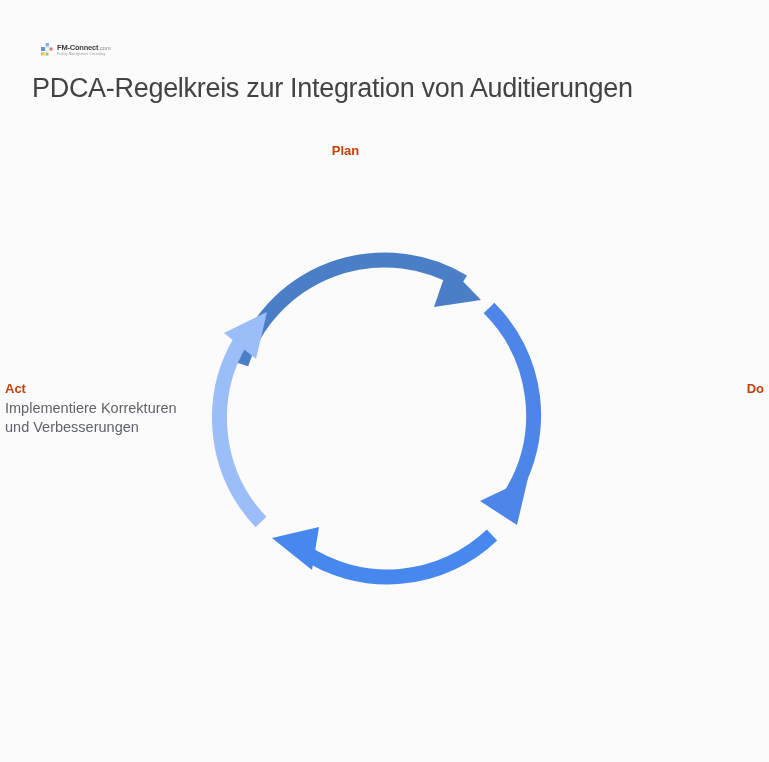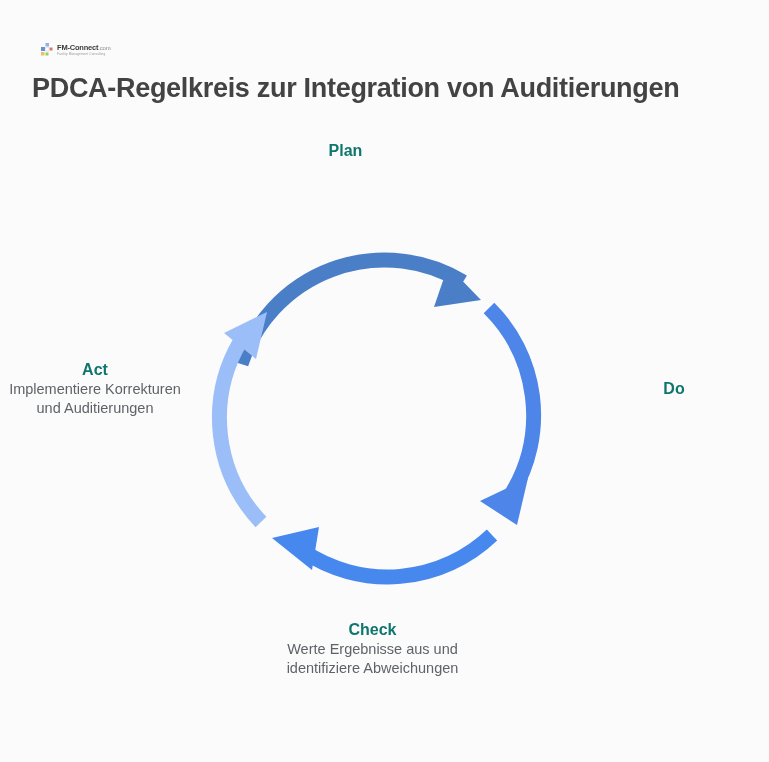--- a/index.html
+++ b/index.html
@@ -53,21 +53,21 @@
     letter-spacing: 0.1px;
     margin-top: 1px;
   }
 
   
   .page-title {
     position: absolute;
     left: 32px;
     top: 73px;
     font-size: 27px;
-    font-weight: bold;
+    font-weight: normal;
     color: #434343;
     letter-spacing: -0.3px;
     white-space: nowrap;
   }
 
   
   .diagram {
     position: absolute;
     left: 0;
     top: 0;
@@ -83,50 +83,50 @@
   
   .stage {
     position: absolute;
     color: #5f6368;
     font-size: 14.5px;
     line-height: 18.5px;
   }
   .stage .stage-title {
     display: block;
     font-weight: bold;
-    color: #0f766e;
-    font-size: 16px;
+    color: #c2410c;
+    font-size: 13px;
     line-height: 19px;
     margin-bottom: 1px;
   }
   .stage .stage-desc { display: block; }
 
   .stage-plan {
     left: 243px;
     top: 141px;
     width: 205px;
     text-align: center;
   }
   .stage-do {
     left: 584px;
     top: 379px;
     width: 180px;
-    text-align: center;
+    text-align: right;
   }
   .stage-check {
     left: 270px;
     top: 620px;
     width: 205px;
     text-align: center;
   }
   .stage-act {
     left: 5px;
-    top: 360px;
+    top: 379px;
     width: 180px;
-    text-align: center;
+    text-align: left;
   }
 </style>
 </head>
 <body>
 
 <div class="logo">
   <span class="logo-mark">
     <svg width="15" height="18" viewBox="0 0 15 18" xmlns="http://www.w3.org/2000/svg">
       <g opacity="0.85">
         <rect x="1" y="6" width="4" height="4" fill="#4a7fc8"></rect>
@@ -172,23 +172,19 @@
   </svg>
 
   <div class="stage stage-plan">
     <span class="stage-title">Plan</span>
   </div>
 
   <div class="stage stage-do">
     <span class="stage-title">Do</span>
   </div>
 
-  <div class="stage stage-check">
-    <span class="stage-title">Check</span>
-    <span class="stage-desc">Werte Ergebnisse aus und identifiziere Abweichungen</span>
-  </div>
 
   <div class="stage stage-act">
     <span class="stage-title">Act</span>
-    <span class="stage-desc">Implementiere Korrekturen und Auditierungen</span>
+    <span class="stage-desc">Implementiere Korrekturen und Verbesserungen</span>
   </div>
 
 </div>
 
 </body></html>

